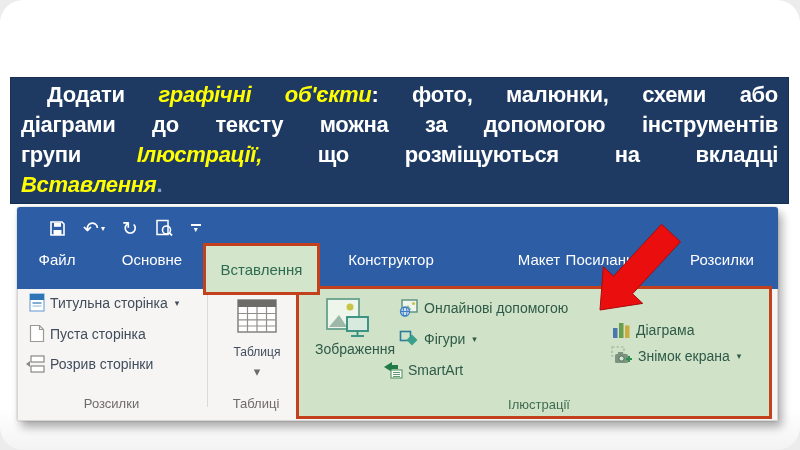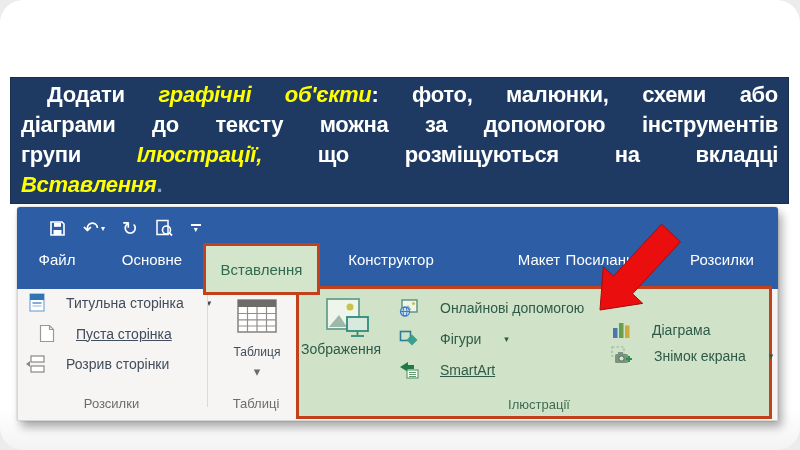--- a/index.html
+++ b/index.html
@@ -36,32 +36,32 @@
   .qmore .c { font-size:8px; color:#fff; line-height:6px; font-family:"DejaVu Sans", sans-serif; }
 
   
   .tab { position:absolute; top:44px; transform:translateX(-50%); font-size:15px; color:#ffffff; white-space:nowrap; }
   .tab-active-box { position:absolute; left:186px; top:36px; width:117px; height:52px;
                     background:#d3e5cb; border:3px solid #c2411c; z-index:3;
                     display:flex; align-items:center; justify-content:center; }
   .tab-active-box span { font-size:15px; color:#2f6b50; }
 
   
-  .ri { position:absolute; display:flex; align-items:center; gap:21px; font-size:14px;
+  .ri { position:absolute; display:flex; align-items:center; gap:5px; font-size:14px;
         color:#414d5c; white-space:nowrap;justify-content:space-between; }
   .caret { font-size:9px; font-family:"DejaVu Sans", sans-serif; margin-left:2px; }
   .grplabel { position:absolute; font-size:13px; color:#6e6b68; text-align:center; }
   .vsep { position:absolute; left:190px; top:88px; width:1px; height:112px; background:#dcdad8; }
 
   
   .hl { position:absolute; left:279px; top:79px; width:476px; height:133px;
         background:#d0e3c8; border:3px solid #c2411c; z-index:2; }
   .hl .ri { color:#2e5a47; }
   .hl .grplabel { color:#3f6b52; }
-  .bigbtn-label { position:absolute; left:2px; top:52px; width:94px; text-align:left;
+  .bigbtn-label { position:absolute; left:2px; top:52px; width:94px; text-align:right;
                   font-size:14px; color:#2e5a47; }
 
   
   .arrow-wrap { position:absolute; left:575px; top:213px; width:115px; height:110px; z-index:60; }
 
   svg { display:block; }
 </style>
 </head>
 <body>
 
@@ -129,21 +129,21 @@
         <svg width="16" height="19" viewBox="0 0 16 19">
             <rect x="1" y="1" width="14" height="17" fill="#fff" stroke="#7aa7d8" stroke-width="1.2"></rect>
             <rect x="1" y="1" width="14" height="6" fill="#2e75b6"></rect>
             <line x1="3.5" y1="10" x2="12.5" y2="10" stroke="#2e75b6" stroke-width="1.2"></line>
             <line x1="3.5" y1="13" x2="12.5" y2="13" stroke="#9dc3e6" stroke-width="1.2"></line>
           </svg>
       </span>
       <span>Титульна сторінка</span>
       <span class="caret">▾</span>
     </div>
-    <div class="ri" style="left:22px; top:117px;text-decoration:underline;">
+    <div class="ri" style="left:12px; top:117px;">
       <span>
         <svg width="16" height="19" viewBox="0 0 16 19">
             <path d="M1.5 1.5 h9 l4 4 v12 h-13 z" fill="#fff" stroke="#9b9997" stroke-width="1.2"></path>
             <path d="M10.5 1.5 v4 h4" fill="none" stroke="#9b9997" stroke-width="1.2"></path>
           </svg>
       </span>
       <span>Пуста сторінка</span>
     </div>
     <div class="ri" style="left:8px; top:148px;">
       <span>
@@ -209,21 +209,21 @@
       <div class="ri" style="left:100px; top:41px;">
         <span>
           <svg width="20" height="17" viewBox="0 0 20 17">
               <rect x="1.5" y="1.5" width="10" height="9" fill="#d0e3c8" stroke="#2c7d9c" stroke-width="1.6"></rect>
               <path d="M13 4.5 l5.5 5.5 -5.5 5.5 -5.5 -5.5 z" fill="#3aa08c"></path>
             </svg>
         </span>
         <span>Фігури</span>
         <span class="caret">▾</span>
       </div>
-      <div class="ri" style="left:100px; top:72px;text-decoration:underline;">
+      <div class="ri" style="left:84px; top:72px;">
         <span>
           <svg width="20" height="18" viewBox="0 0 20 18">
               <path d="M1 6 l8 -5 v3 l6 0 v4 l-6 0 v3 z" fill="#1f7a46"></path>
               <rect x="8" y="9" width="11" height="8" fill="#fff" stroke="#5f9b6e" stroke-width="1.2"></rect>
               <line x1="10" y1="11.5" x2="17" y2="11.5" stroke="#5f9b6e" stroke-width="1"></line>
               <line x1="10" y1="13.5" x2="17" y2="13.5" stroke="#5f9b6e" stroke-width="1"></line>
               <line x1="10" y1="15.5" x2="17" y2="15.5" stroke="#5f9b6e" stroke-width="1"></line>
             </svg>
         </span>
         <span>SmartArt</span>

